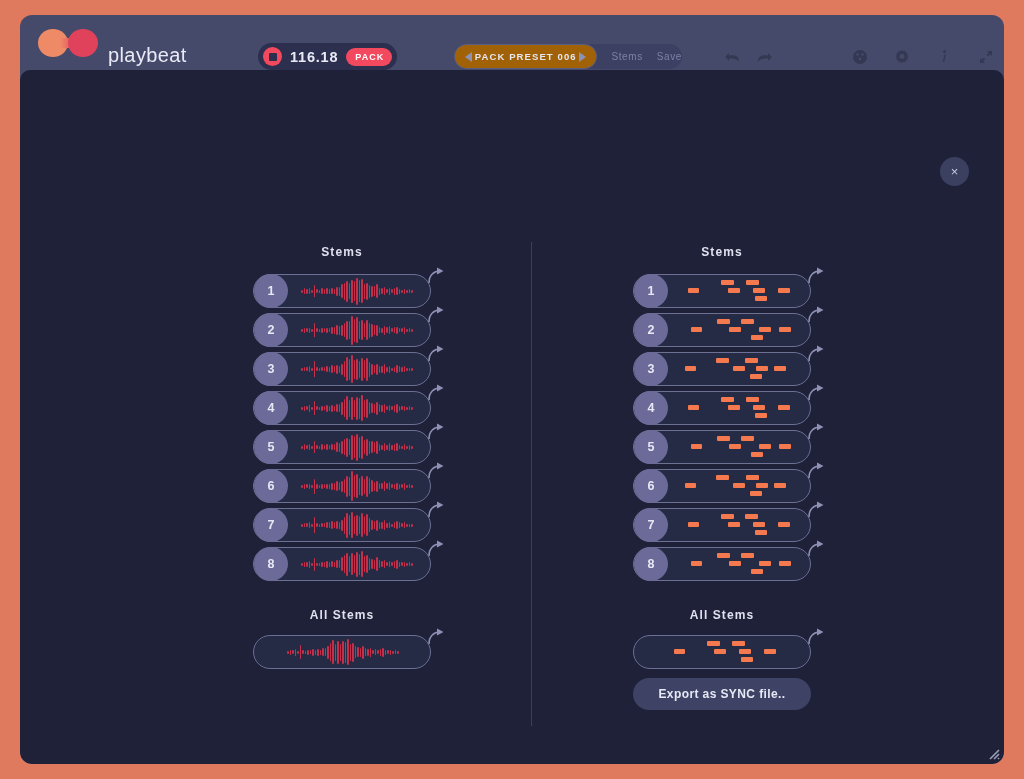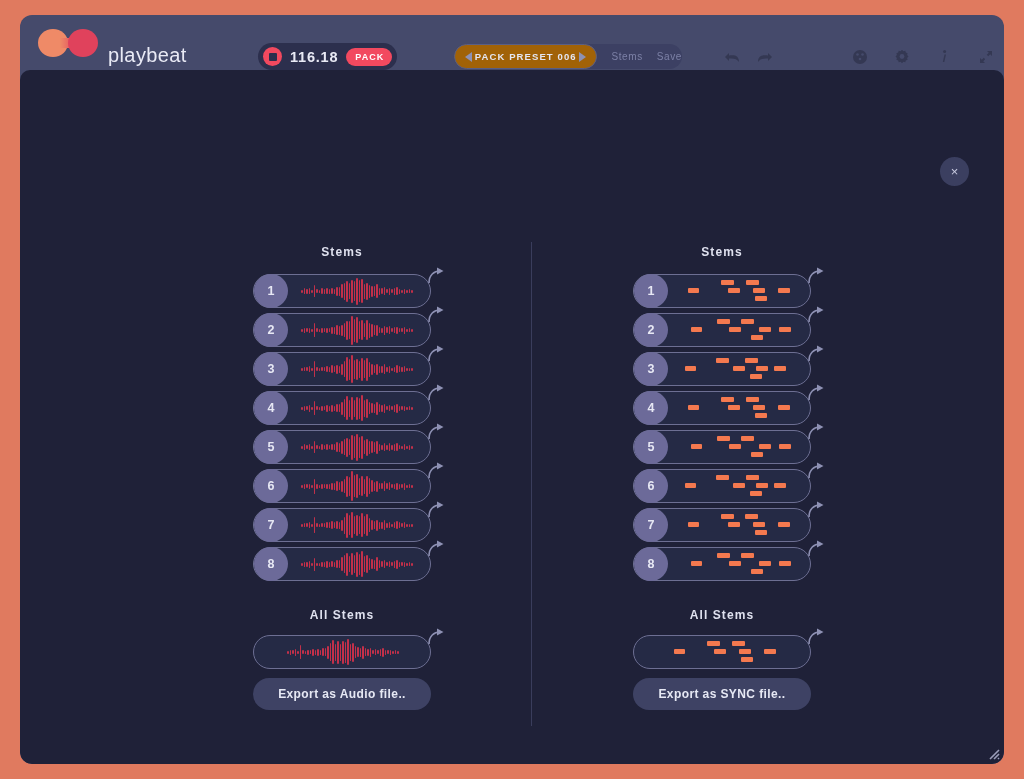--- a/index.html
+++ b/index.html
@@ -914,21 +914,20 @@
               <i style="height:3px;background:#c2304a"></i>
               <i style="height:4px;background:#c2304a"></i>
               <i style="height:3px;background:#c2304a"></i>
             </div>
           </div>
           <div class="drag-arrow"><svg width="20" height="20" viewBox="0 0 20 20">
               <path d="M3 17 C3 9 8 5 14 5" stroke="currentColor" stroke-width="1.6" fill="none"></path>
               <path d="M11 1.5 L17.5 5 L11 8.5 Z" fill="currentColor"></path>
             </svg></div>
         </div>
-      <div class="export-button">Export as Audio file..</div>
     </div>
 
     <div class="column" id="column-midi">
       <div class="section-label">Stems</div>
       <div id="midi-rows">
           <div class="stem-row">
             <div class="stem-badge">1</div>
             <div class="media">
               <div class="notes">
                 <i style="left:14px;top:13px;width:11px;background:#f4794f"></i>

